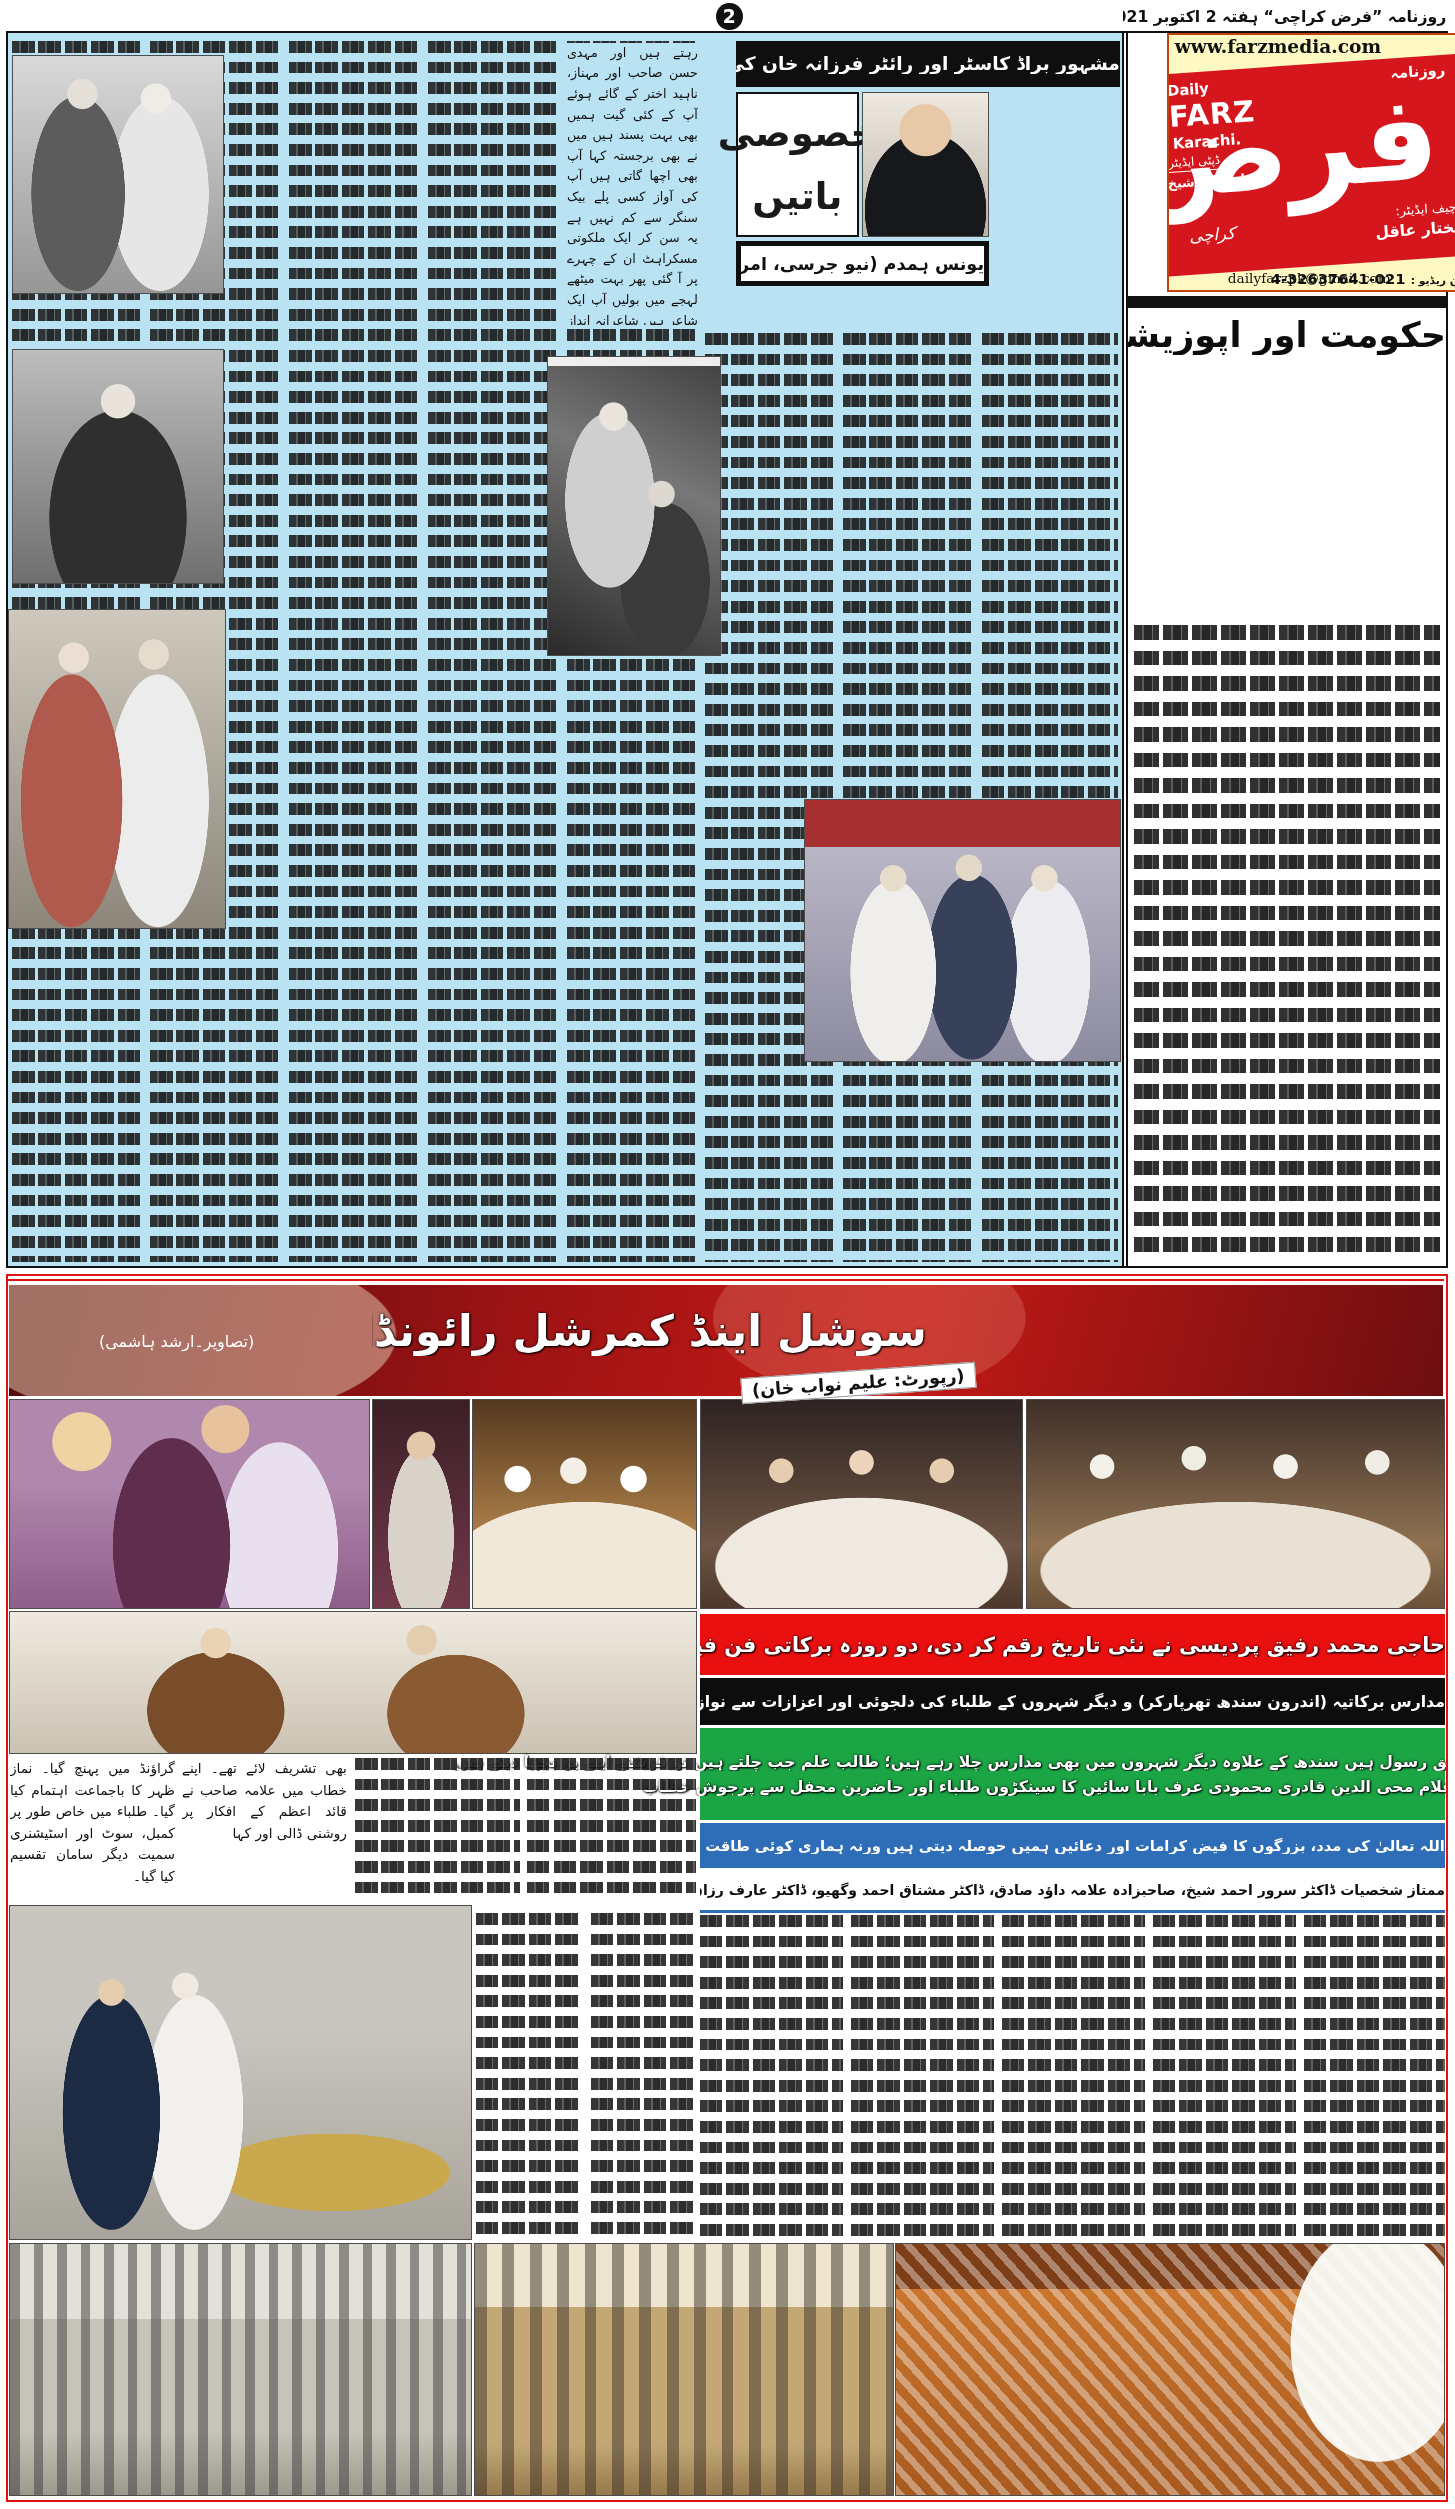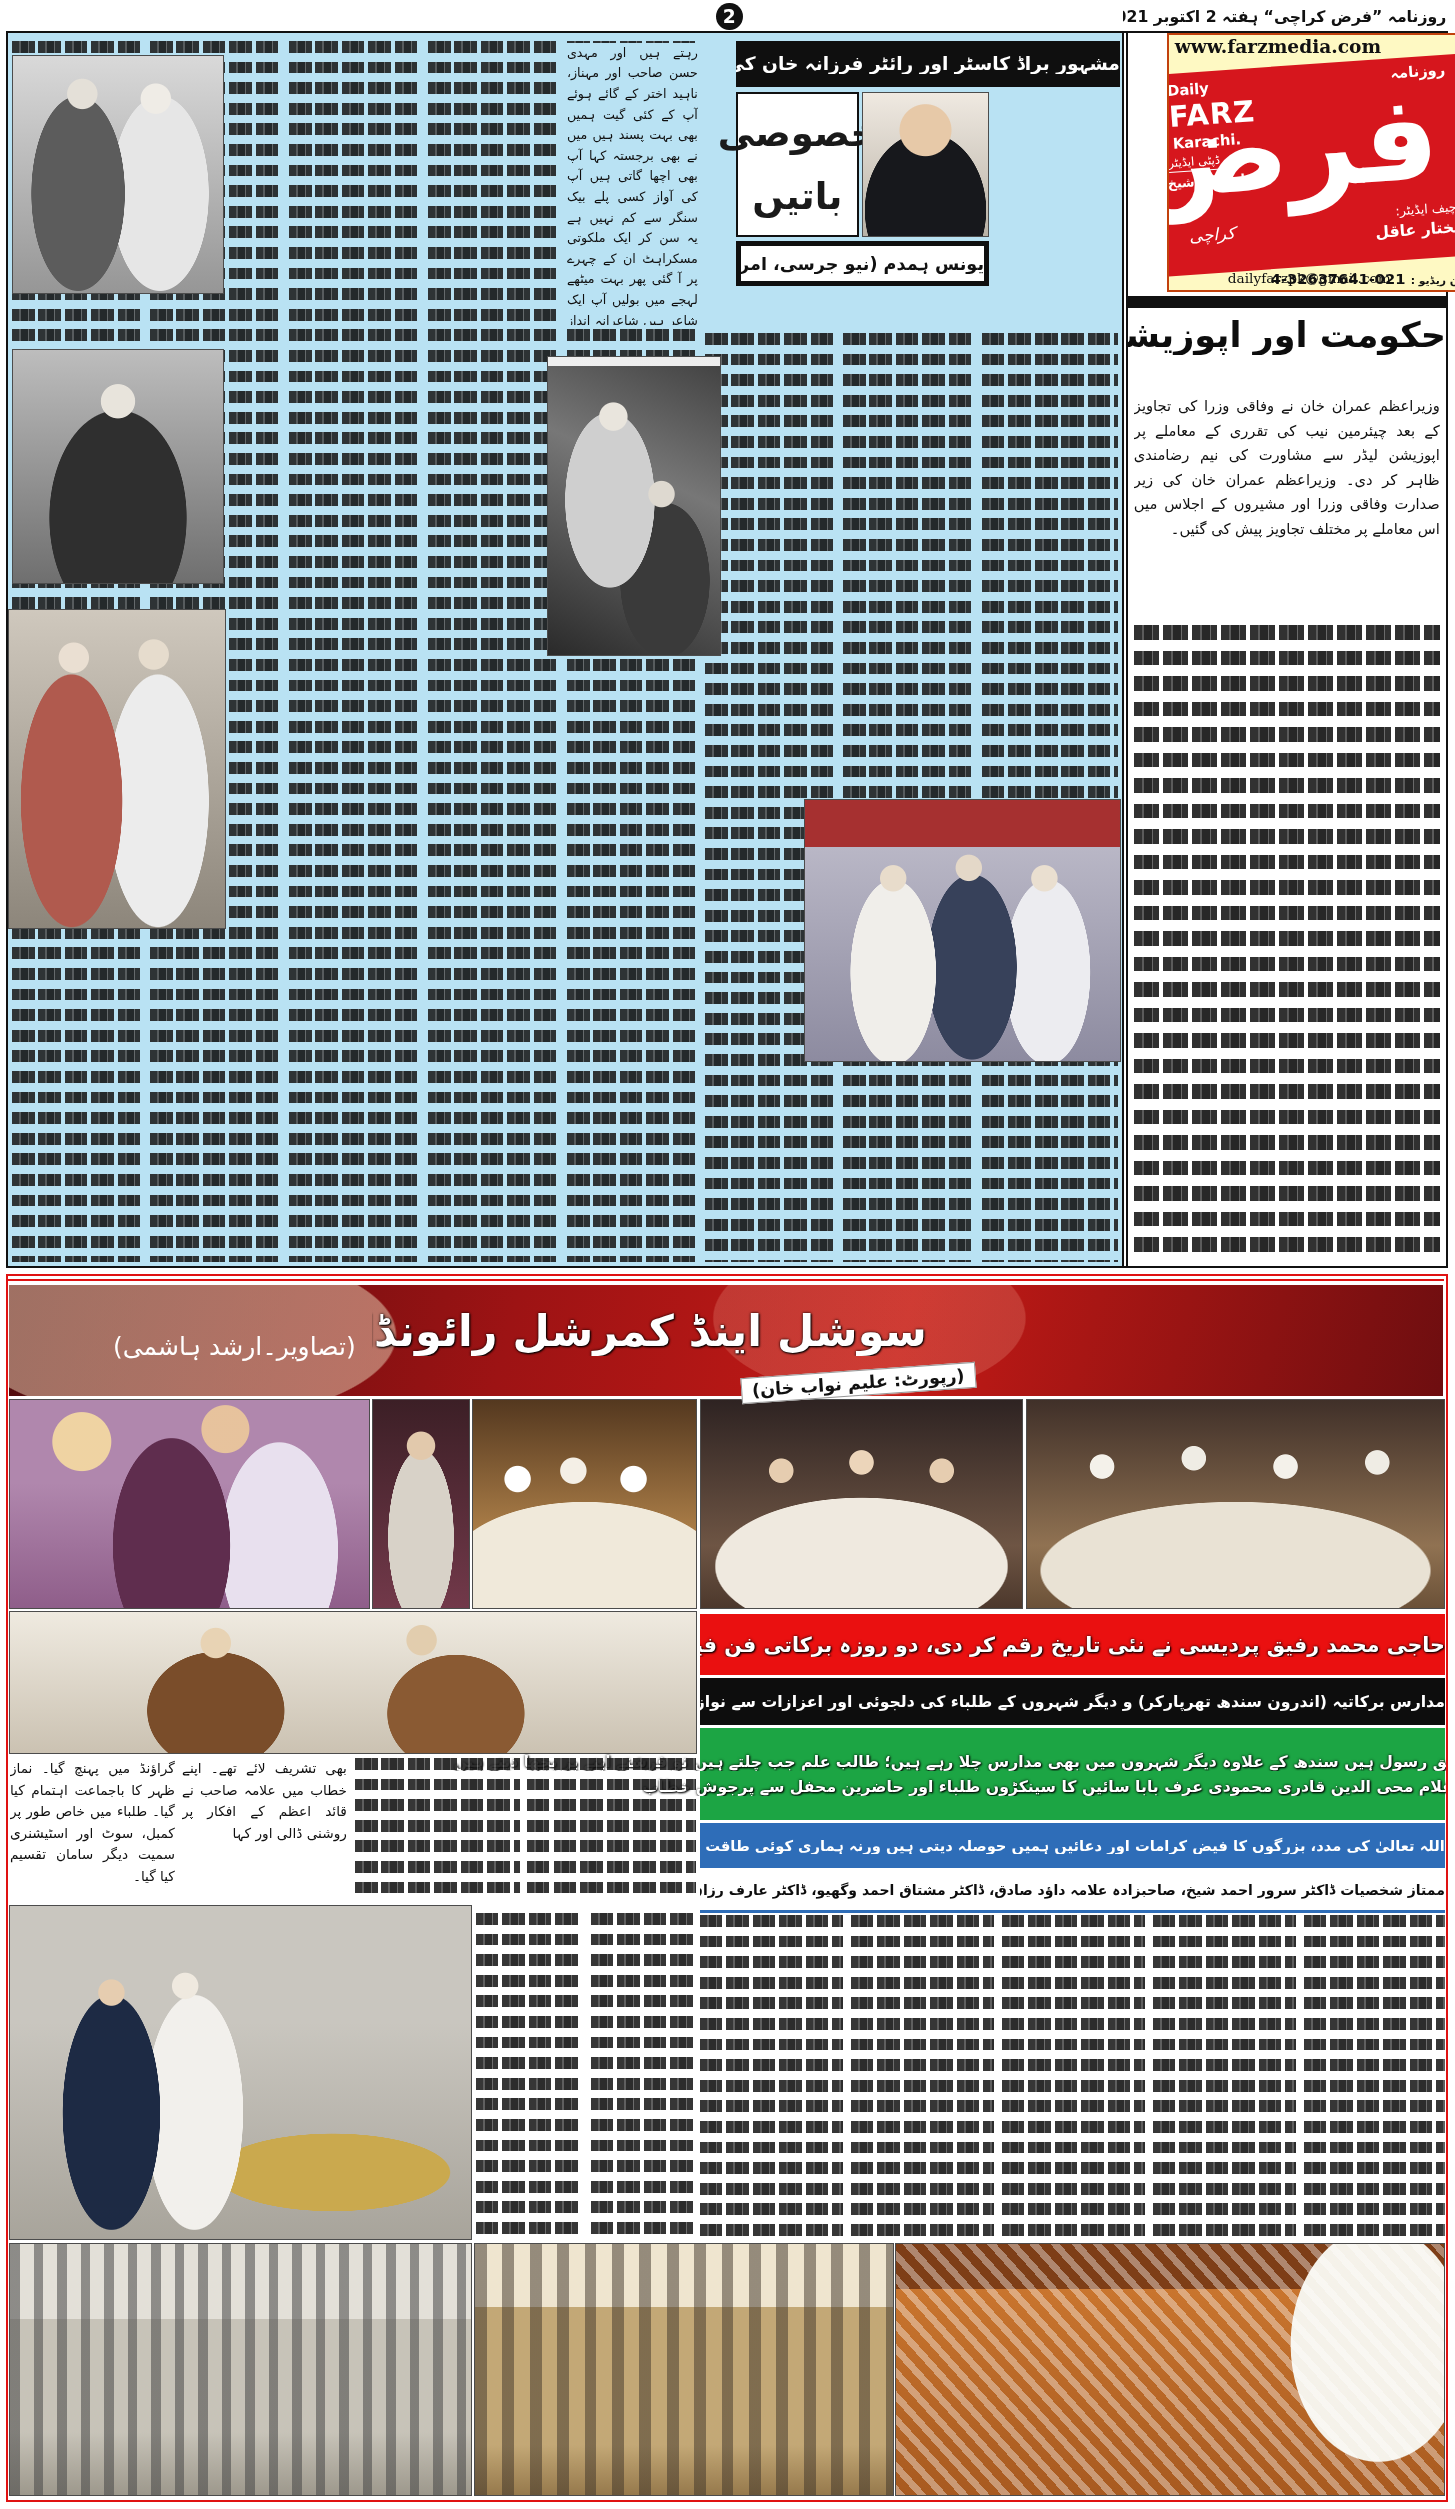--- a/index.html
+++ b/index.html
@@ -109,34 +109,33 @@
         <div class="abs" style="right:3.9px;bottom:2.9px;font-size:14.7px;font-weight:bold;color:#111;">
           <span class="urdu" style="font-size:10.8px;">فون ریڈیو :</span>
           <span>021-32637641-4</span>
         </div>
         <div class="abs" style="left:59px;bottom:3.9px;font-size:13.7px;color:#111;font-family:'DejaVu Serif',serif;">dailyfarzpk@gmail.com</div>
       </div>
 
       <div class="abs" style="left:0;top:263px;width:318px;height:11.8px;background:#111;"></div>
       <div class="abs urdu nowrap" style="left:0;top:282px;width:318px;text-align:center;font-size:35px;font-weight:900;color:#0d0d0d;">حکومت اور اپوزیشن</div>
 
-      <div class="abs urdu jtext" style="left:5.9px;top:361px;width:306px;height:223px;font-size:14.7px;line-height:24.5px;">وزیراعظم عمران خان نے وفاقی وزرا کی تجاویز کے بعد چیئرمین نیب کی تقرری کے معاملے پر اپوزیشن لیڈر سے مشاورت کی نیم رضامندی ظاہر کر دی۔ وزیراعظم عمران خان کی زیر صدارت وفاقی وزرا اور مشیروں کے اجلاس میں اس معاملے پر مختلف تجاویز پیش کی گئیں۔</div>
       <div class="abs tx-lg" style="left:5.9px;top:592px;width:306px;height:635px;"></div>
     </div>
   </div>
 
   <div class="abs" style="left:5.9px;top:1274px;width:1442px;height:1228px;border:2.9px solid #e01212;background:#fff;overflow:hidden;">
     <div class="abs" style="left:0;top:2.9px;width:1436px;height:2px;background:#e01212;"></div>
 
     <div class="abs" style="left:1px;top:8.8px;width:1434px;height:111px;
                 background:radial-gradient(ellipse 216px 88px at 12% 45%,rgba(225,195,170,.55) 0 99%,transparent 100%),
                            radial-gradient(ellipse 157px 78px at 60% 30%,rgba(240,160,140,.25) 0 99%,transparent 100%),
                            linear-gradient(105deg,#4f0c0d,#9d1314 35%,#c41a16 62%,#6e0e10);">
       <div class="abs urdu nowrap cap" style="left:363px;top:21.6px;width:555px;text-align:center;font-size:43px;font-weight:900;">سوشل اینڈ کمرشل رائونڈاپ</div>
-      <div class="abs urdu" style="left:104px;top:47px;color:#fff;font-size:25px;">(تصاویر۔ارشد ہاشمی)</div>
+      <div class="abs urdu" style="left:90px;top:47px;color:#fff;font-size:16px;">(تصاویر۔ارشد ہاشمی)</div>
     </div>
 
     <div class="abs urdu nowrap" style="left:733px;top:94px;background:#fff;border:1px solid #999;padding:2px 9.8px;font-size:17.6px;
                 font-weight:bold;color:#111;transform:rotate(-4deg);z-index:5;">(رپورٹ: علیم نواب خان)</div>
 
     <div class="photo ph-wed" style="left:1px;top:123px;width:361px;height:210px;"></div>
     <div class="photo ph-spk" style="left:364px;top:123px;width:98px;height:210px;"></div>
     <div class="photo ph-org" style="left:464px;top:123px;width:225px;height:210px;"></div>
     <div class="photo ph-gar" style="left:692px;top:123px;width:323px;height:210px;"></div>
     <div class="photo ph-caps" style="left:1018px;top:123px;width:419px;height:210px;"></div>

